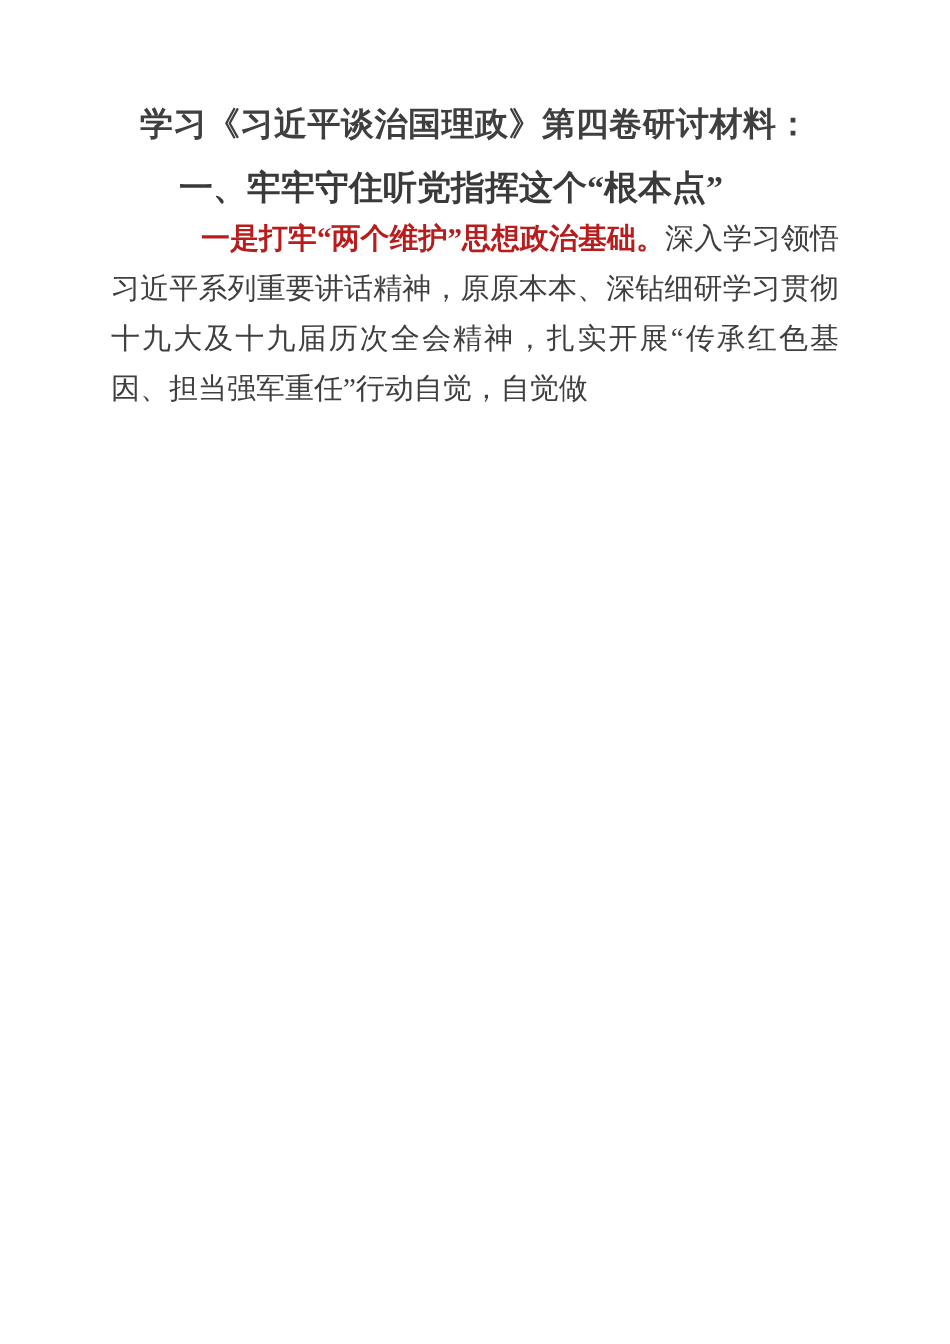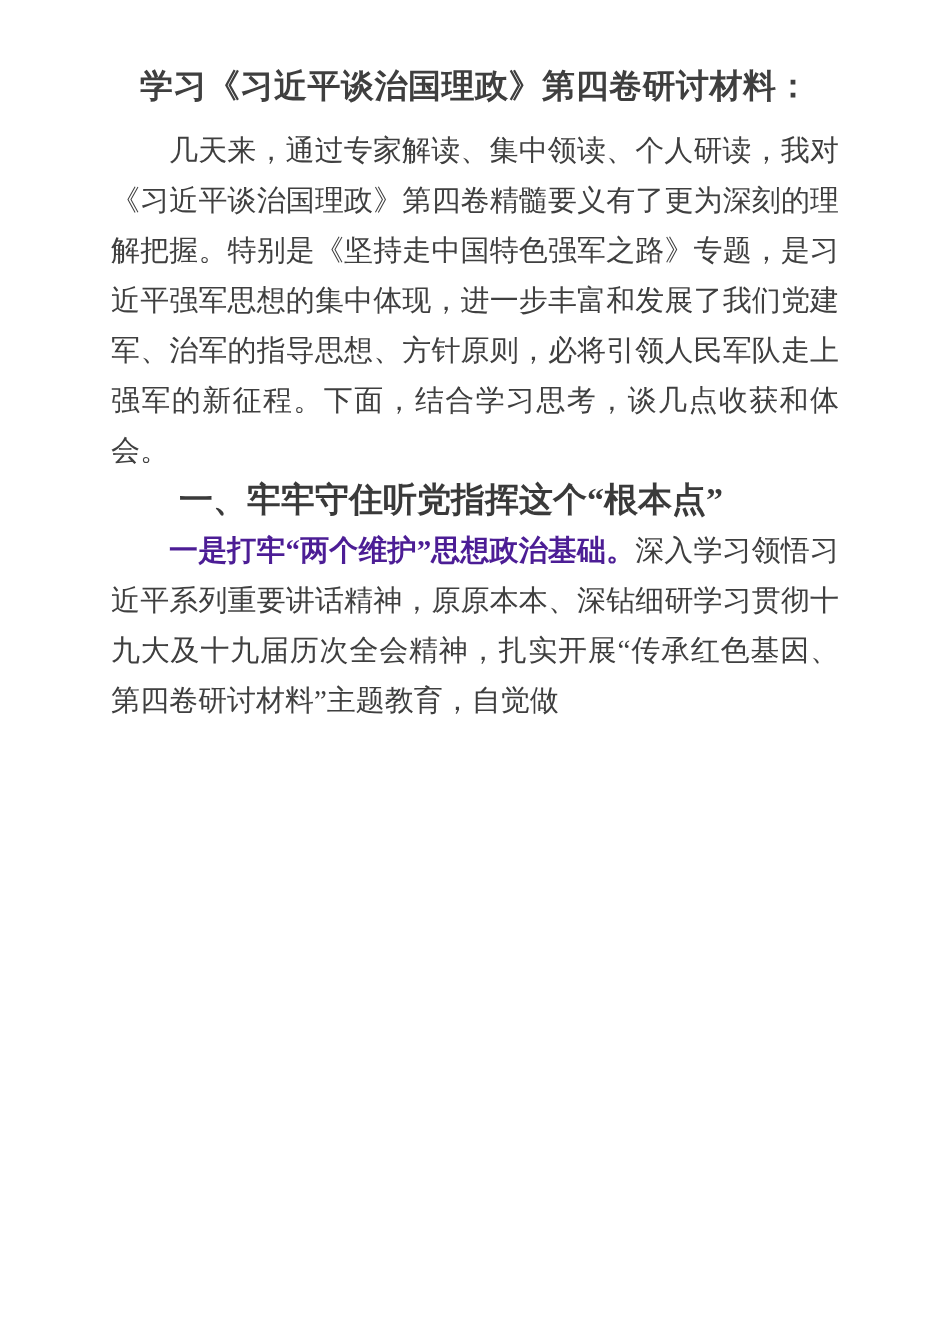--- a/index.html
+++ b/index.html
@@ -7,21 +7,21 @@
     padding: 0;
     background: #ffffff;
   }
   .page {
     position: relative;
     width: 950px;
     height: 1344px;
     margin: 0 auto;
     background: #ffffff;
     box-sizing: border-box;
-    padding: 60px 111px 0 111px;
+    padding: 98px 111px 0 111px;
     overflow: hidden;
     color: #3f3f3f;
   }
   .doc-title {
     margin: 0;
     font-family: "Liberation Serif", serif;
     font-weight: bold;
     font-size: 33px;
     line-height: 53px;
     text-align: center;
@@ -47,36 +47,36 @@
   }
   .section-heading {
     font-size: 34px;
     line-height: 50px;
     font-weight: bold;
     text-align: left;
     color: #3a3a3a;
   }
   .para-lead {
     font-weight: bold;
-    color: #4c1d95;
+    color: #b91c1c;
+    margin-left: 32px;
   }
 </style>
 </head>
 <body>
 
 <div class="page">
 
   <h1 class="doc-title">
     <span class="t-line">学习《习近平谈治国理政》第四卷研讨材料：</span>
   </h1>
 
   <div class="doc-body">
 
-    <p>几天来，通过专家解读、集中领读、个人研读，我对《习近平谈治国理政》第四卷精髓要义有了更为深刻的理解把握。特别是《坚持走中国特色强军之路》专题，是习近平强军思想的集中体现，进一步丰富和发展了我们党建军、治军的指导思想、方针原则，必将引领人民军队走上强军的新征程。下面，结合学习思考，谈几点收获和体会。</p>
 
     <h2 class="section-heading">一、牢牢守住听党指挥这个“根本点”</h2>
 
 
-    <p><span class="para-lead">一是打牢“两个维护”思想政治基础。</span><span>深入学习领悟习近平系列重要讲话精神，原原本本、深钻细研学习贯彻十九大及十九届历次全会精神，扎实开展“传承红色基因、第四卷研讨材料”主题教育，自觉做</span></p>
+    <p><span class="para-lead">一是打牢“两个维护”思想政治基础。</span><span>深入学习领悟习近平系列重要讲话精神，原原本本、深钻细研学习贯彻十九大及十九届历次全会精神，扎实开展“传承红色基因、担当强军重任”行动自觉，自觉做</span></p>
 
   </div>
 
 </div>
 
 </body></html>

